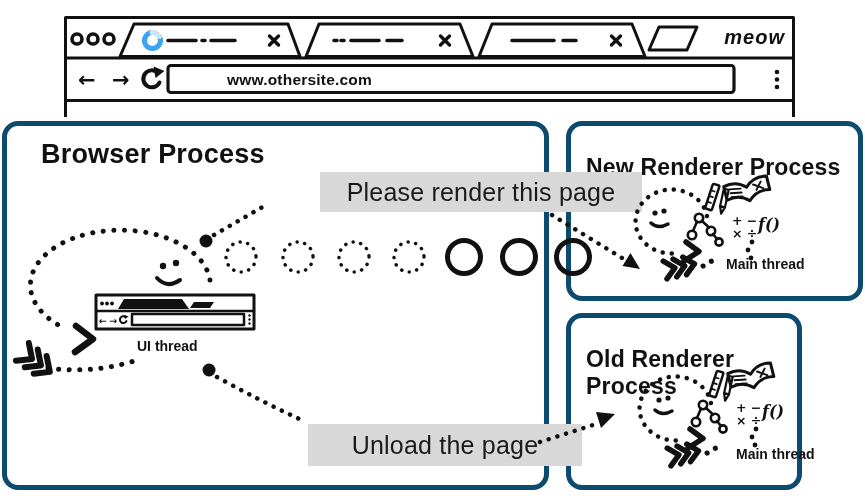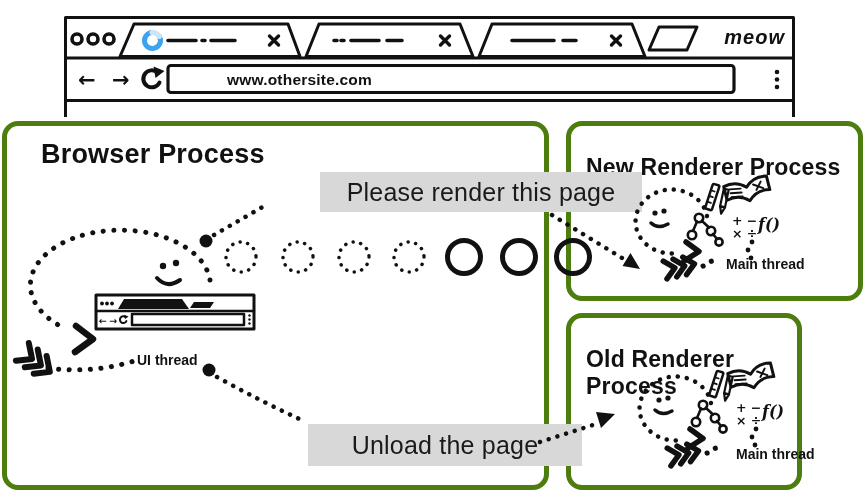--- a/index.html
+++ b/index.html
@@ -13,37 +13,37 @@
   .window svg { position:absolute; left:0; top:0; }
   .urltext {
     position:absolute; left:117px; top:55px; font-size:15.5px; font-weight:bold;
     letter-spacing:0.2px; color:#111;margin-left:46px;
   }
   .brand {
     position:absolute; right:10px; top:10px; font-size:20px; font-weight:bold;
     font-style:italic; letter-spacing:1px; color:#111;
   }
   
-  .pbox { position:absolute; background:#fff; border:5px solid #4d7c0f; border-radius:16px; z-index:2; }
+  .pbox { position:absolute; background:#fff; border:5px solid #0c4a6e; border-radius:16px; z-index:2; }
   #box-browser { left:2px;  top:121px; width:547px; height:369px; }
   #box-new     { left:566px; top:121px; width:297px; height:180px; }
   #box-old     { left:566px; top:313px; width:236px; height:177px; }
   .ptitle { position:absolute; left:15px; top:28px; font-weight:bold; font-size:23px; letter-spacing:0.2px; }
   #box-browser .ptitle { left:34px; top:13px; font-size:27px; }
   
   .msg {
     position:absolute; background:#d8d8d8; color:#1a1a1a; z-index:3;
     display:flex; align-items:center; justify-content:center;
     font-size:25px; font-weight:normal; letter-spacing:0.2px;margin-left:46px;
   }
   #label-render { left:274px; top:172px; width:322px; height:40px; }
   #label-unload { left:262px; top:424px; width:274px; height:42px;text-align:right; }
   
   .tlabel { position:absolute; font-weight:bold; font-size:14px; z-index:4; }
-  #ui-thread-label  { left:137px; top:352px; }
+  #ui-thread-label  { left:137px; top:338px; }
   #main-thread-new  { left:726px; top:256px; }
   #main-thread-old  { left:736px; top:446px; }
   
   #overlay { position:absolute; left:0; top:0; z-index:5; pointer-events:none; }
   .ink  { stroke:#111; fill:none; stroke-linecap:round; stroke-linejoin:round; }
   .fill { fill:#111; stroke:none; }
   .glyph { font-family:"DejaVu Sans", sans-serif; font-weight:bold; fill:#111; }
   .mathtxt { font-family:"DejaVu Sans", sans-serif; font-weight:bold; font-size:12.5px; fill:#111; }
   .fntxt { font-family:"DejaVu Serif", serif; font-style:italic; font-weight:bold; font-size:16px; fill:#111; }
 </style>

